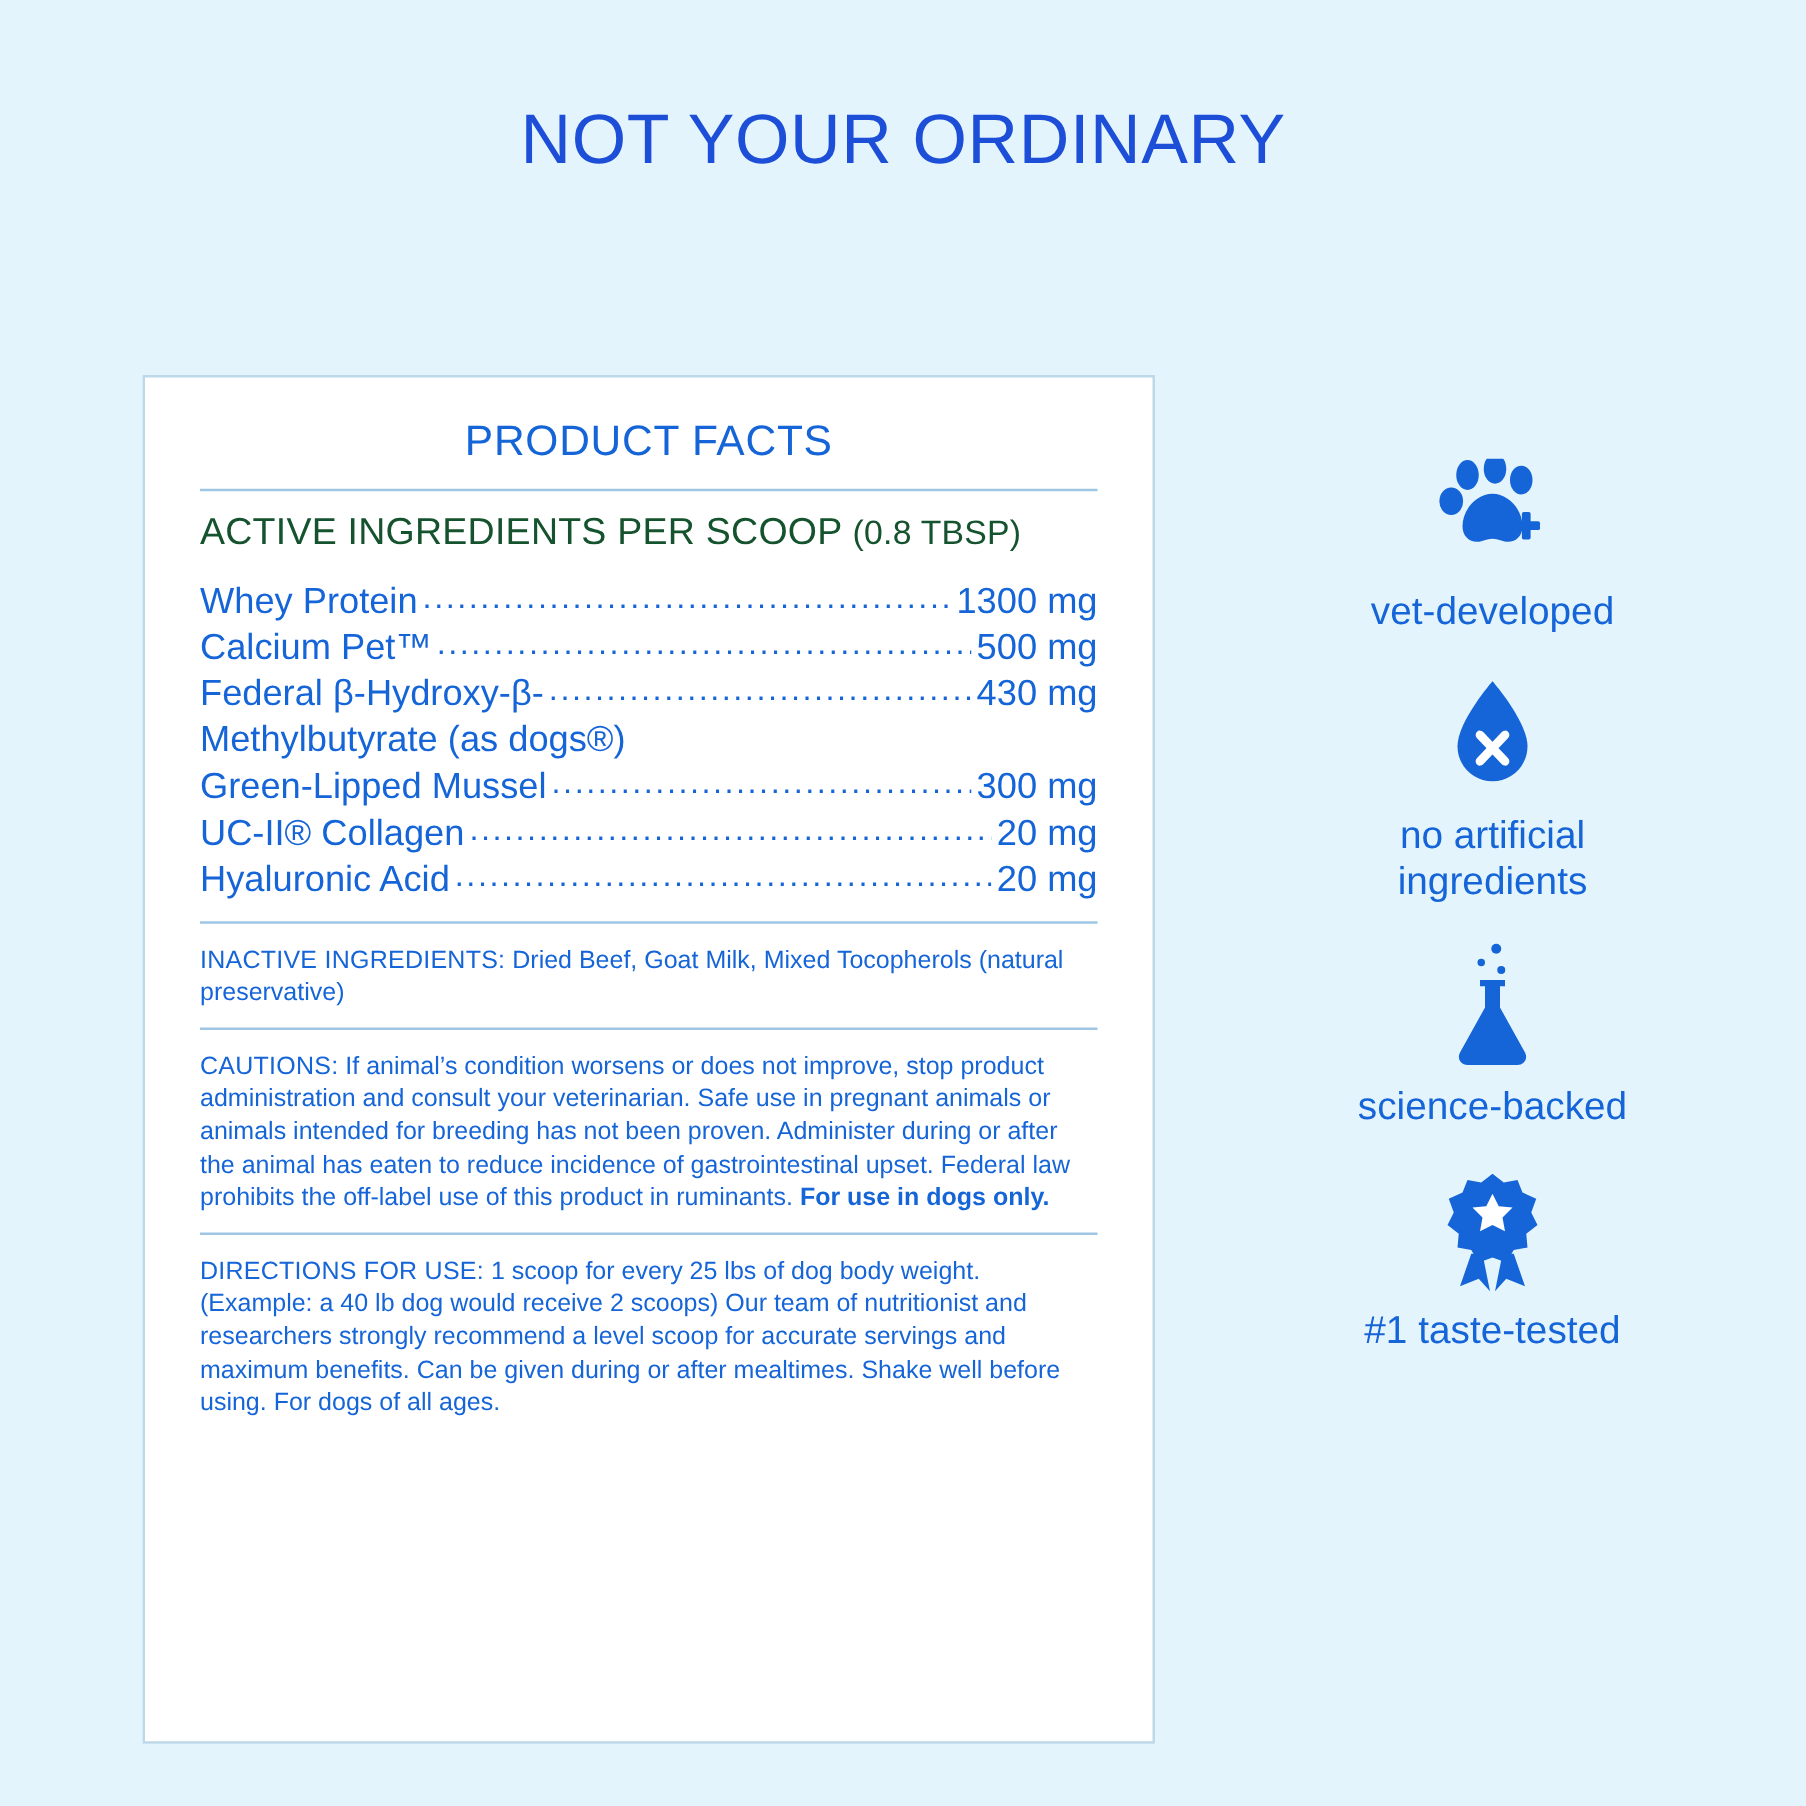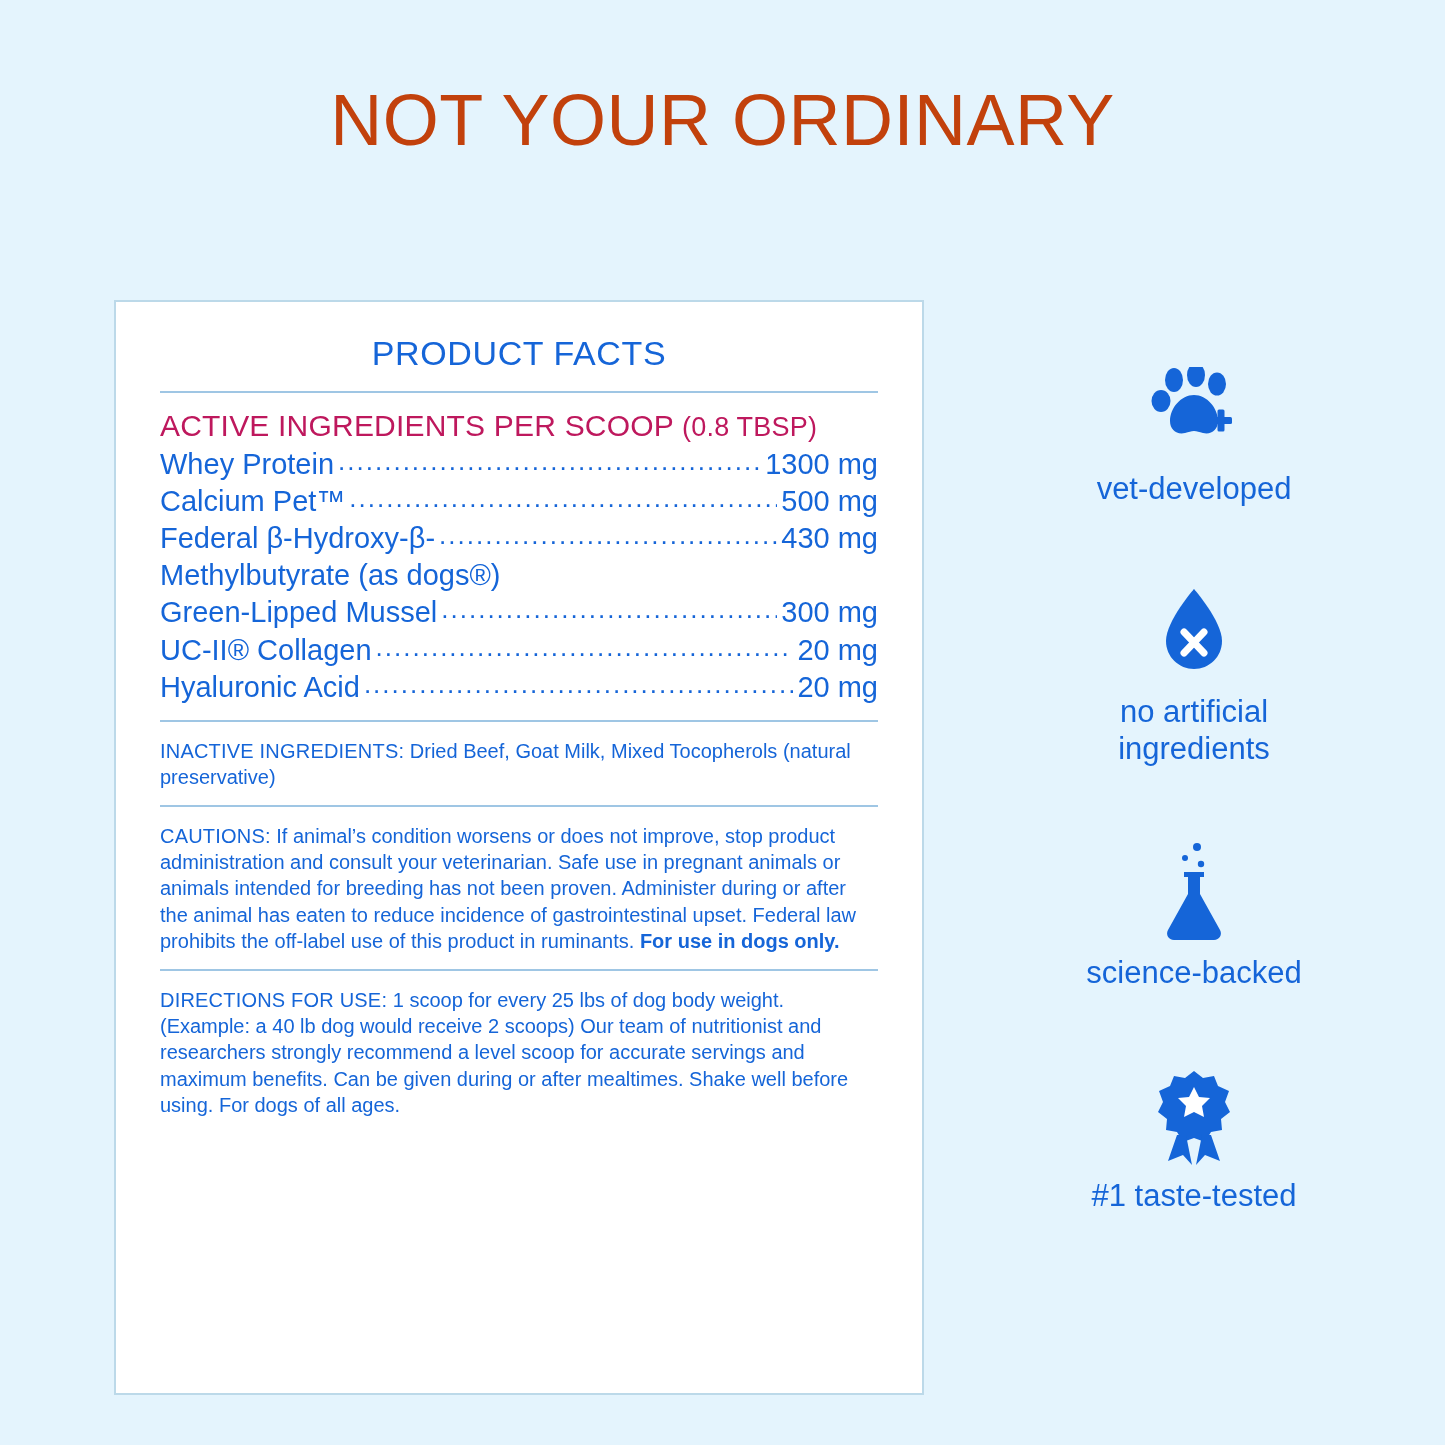--- a/index.html
+++ b/index.html
@@ -18,22 +18,22 @@
     position: relative;
     width: 1445px;
     height: 1445px;
     box-sizing: border-box;
   }
 
   
   .headline {
     text-align: center;
     padding-top: 78px;
-    color: #c2410c;
-    font-size: 72px;
+    color: #1d4ed8;
+    font-size: 56px;
     line-height: 1.18;
     font-weight: 400;
     letter-spacing: 0.5px;
   }
   .headline .line {
     display: block;
     white-space: nowrap;
   }
 
   
@@ -63,23 +63,23 @@
     color: #1565d8;
     margin: 10px 0 18px 0;
   }
   .rule {
     height: 2px;
     background: #9fc6e4;
     margin: 14px 0 16px 0;
   }
   .section-heading {
     font-size: 30px;
-    color: #be185d;
+    color: #14532d;
     letter-spacing: 0.2px;
-    margin-bottom: 3px;
+    margin-bottom: 20px;
   }
   .section-heading .sub {
     font-size: 27px;
   }
 
   .ing-row {
     display: flex;
     align-items: baseline;
     font-size: 29px;
     line-height: 1.28;
@@ -119,21 +119,20 @@
   }
 
   
   .badges {
     margin-left: 80px;
     width: 380px;
     display: flex;
     flex-direction: column;
     align-items: center;
     padding-top: 62px;
-    gap: 44px;
   }
   .badge {
     display: flex;
     flex-direction: column;
     align-items: center;
     margin-bottom: 34px;
   }
   .badge-icon {
     height: 96px;
     display: flex;

